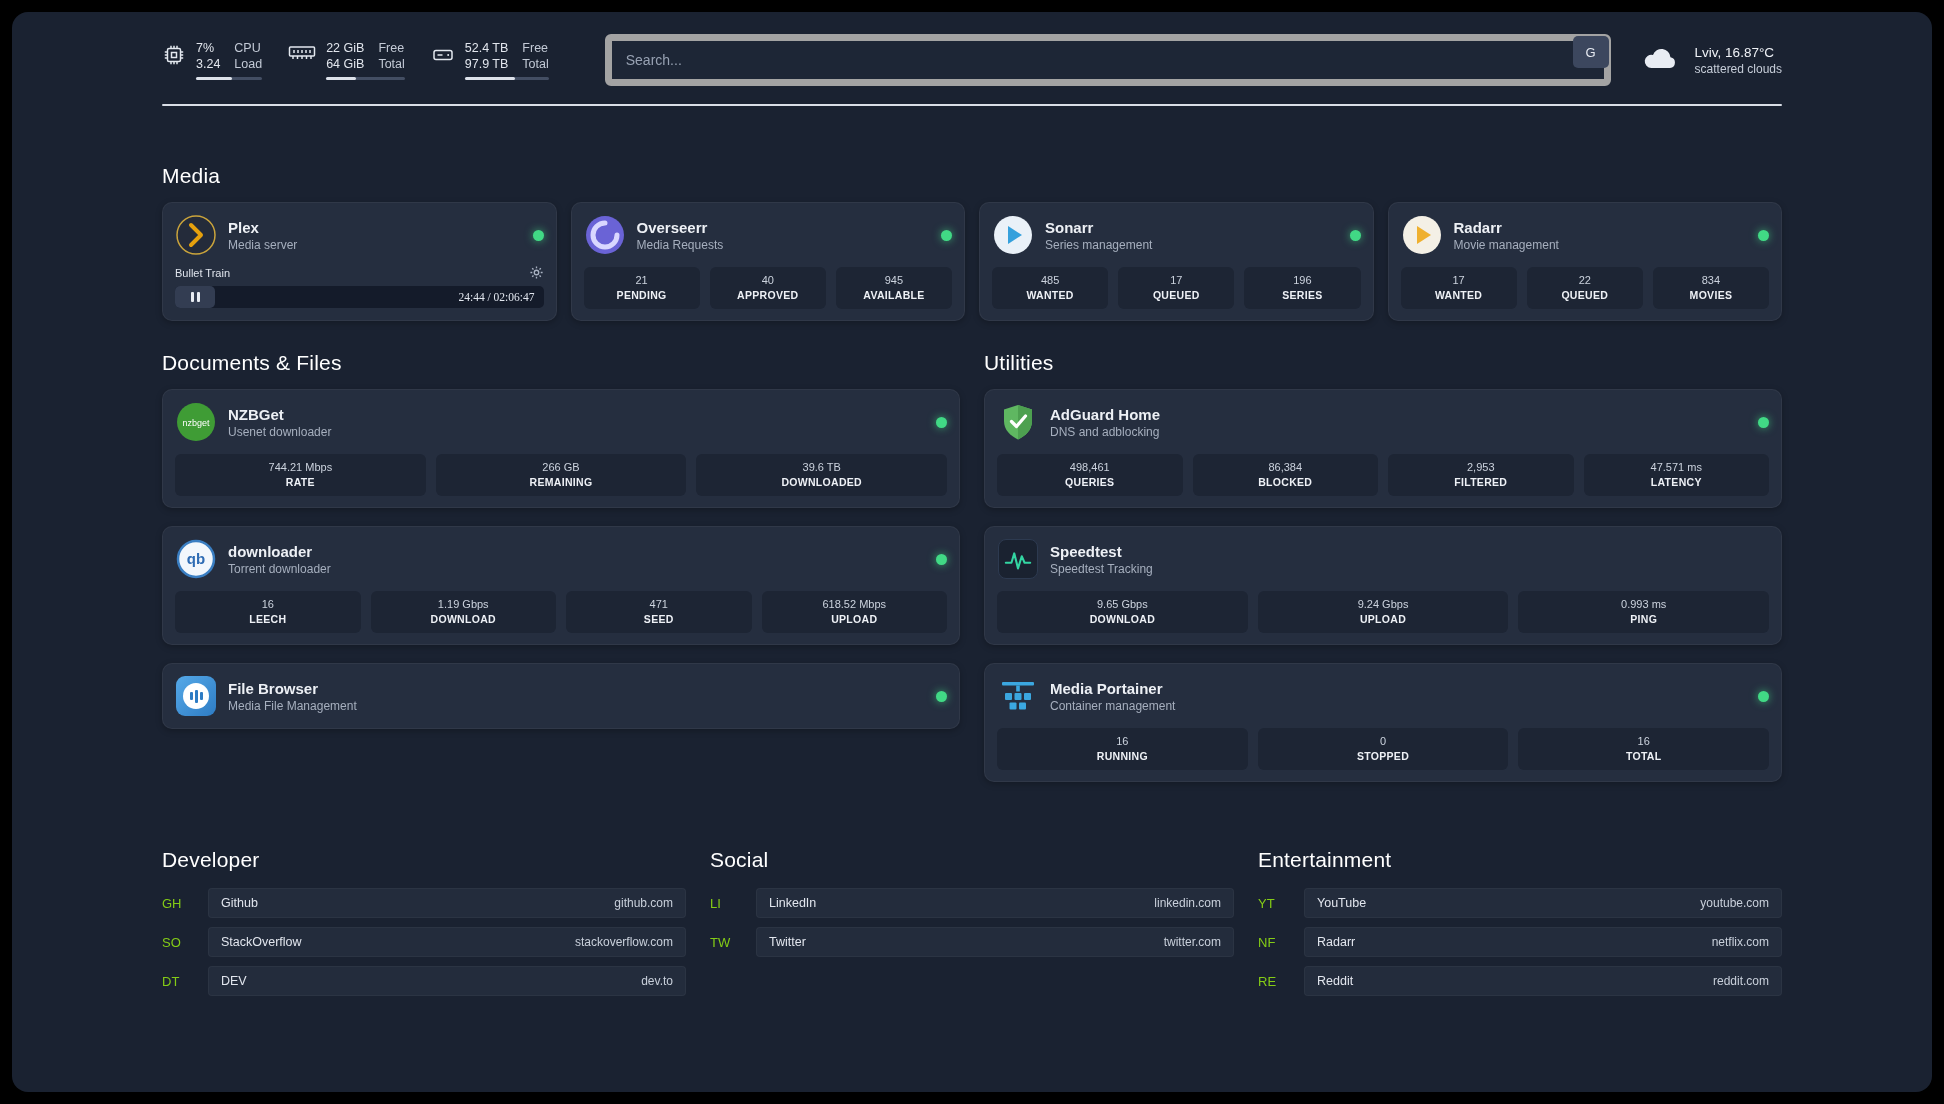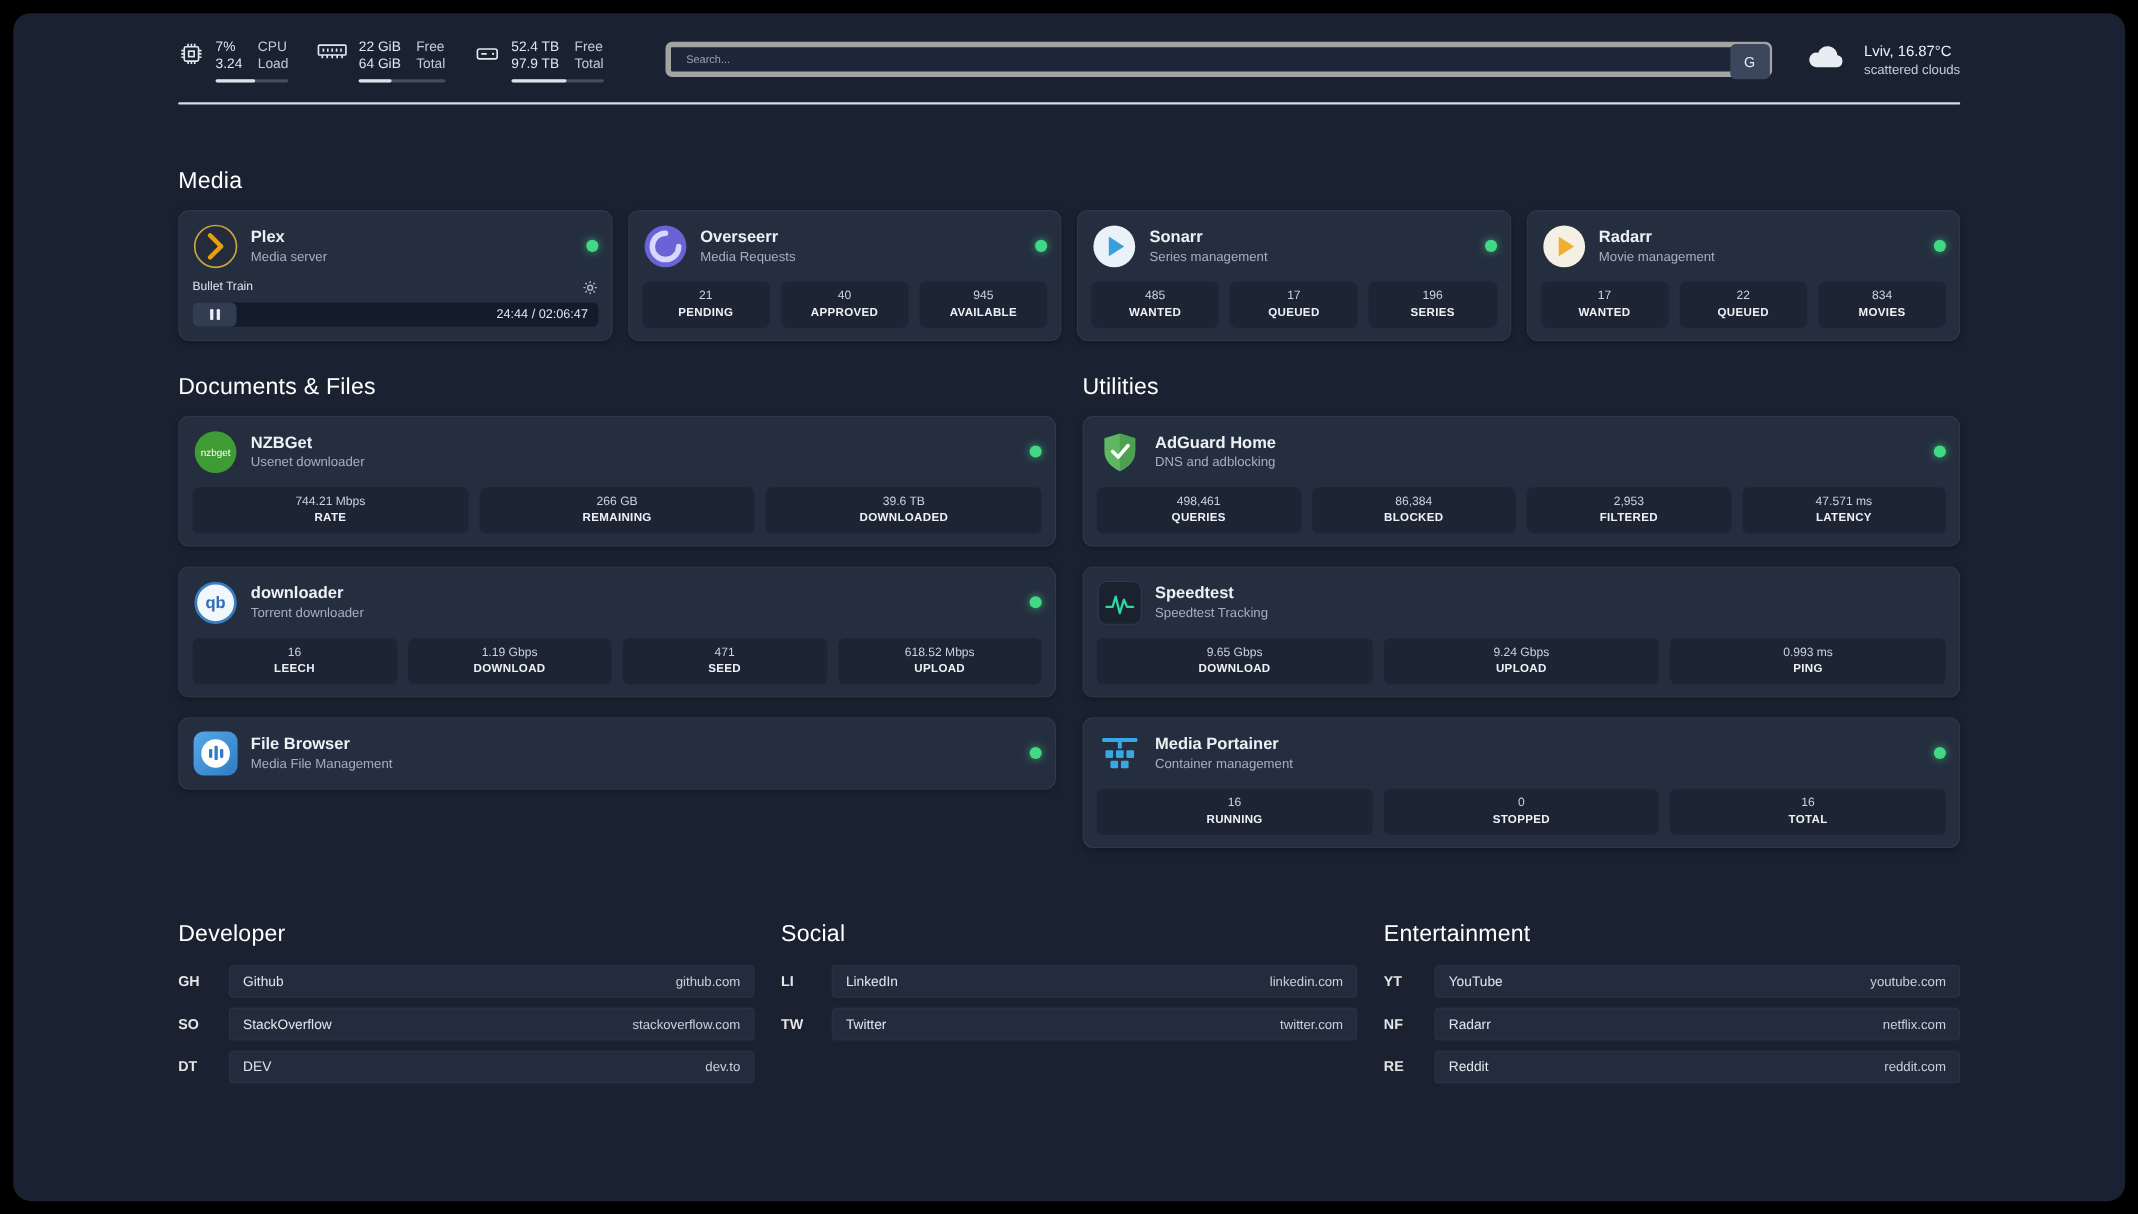--- a/index.html
+++ b/index.html
@@ -16,22 +16,22 @@
   .topbar { display: flex; align-items: center; padding-top: 22px; }
   .sys { display: flex; gap: 10px; margin-right: 26px; align-items: flex-start; }
   .sys .ico { display: flex; margin-top: 3px; }
   .nums { display: flex; gap: 14px; font-size: 12.5px; color: #e2e6ed; line-height: 1.3; }
   .nums .col2 { color: #c3cad6; }
   .meter { margin-top: 5px; height: 3px; background: #434e63; border-radius: 2px; width: 100%; position: relative; }
   .meter i { position: absolute; left: 0; top: 0; bottom: 0; background: #dde2ea; border-radius: 2px; }
 
   .searchwrap { flex: 1; margin: 0 30px; position: relative; }
   .searchwrap input {
-    width: 100%; height: 32px; background: #1d2636; border: 5px solid #a3a3a3;
-    border-radius: 6px; color: #dfe4ec; padding: 0 48px 0 14px; font-size: 10px; outline: none;
+    width: 100%; height: 52px; background: #1d2636; border: 7px solid #a3a3a3;
+    border-radius: 6px; color: #dfe4ec; padding: 0 48px 0 14px; font-size: 14px; outline: none;
     font-family: "Liberation Sans", sans-serif;
   }
   .searchwrap input::placeholder { color: #98a2b3; }
   .gbtn {
     position: absolute; right: 2px; top: 2px; width: 36px; height: 32px;
     background: #3c475e; border-radius: 5px; color: #e7ebf2;
     display: flex; align-items: center; justify-content: center; font-size: 13px; cursor: pointer;
   }
   .weather { display: flex; gap: 16px; align-items: flex-end; }
   .weather .t1 { font-size: 13.5px; color: #eef1f6; }
@@ -61,30 +61,30 @@
   .stat .l { font-size: 10.5px; font-weight: 700; color: #eef1f6; margin-top: 3px; letter-spacing: .3px; }
 
   
   .player { margin-top: 9px; }
   .ptop { display: flex; align-items: center; justify-content: space-between; }
   .ptrack { font-size: 11px; color: #dfe4ec; }
   .gearbtn { display: flex; cursor: pointer; }
   .pbar { margin-top: 6px; height: 22px; background: #141b2a; border-radius: 5px; display: flex; align-items: center; }
   .ppause { width: 40px; height: 22px; background: #333d52; border-radius: 5px; display: flex; gap: 3px; align-items: center; justify-content: center; cursor: pointer; }
   .ppause i { width: 3px; height: 10px; background: #e8ecf3; border-radius: 1px; }
-  .ptime { margin-left: auto; padding-right: 9px; font-size: 11.5px; color: #e2e7ef; }
+  .ptime { margin-left: auto; padding-right: 9px; font-size: 11.5px; color: #e2e7ef; font-family: Liberation Serif, serif; }
 
   .cols { display: grid; grid-template-columns: 1fr 1fr; column-gap: 24px; margin-top: 30px; }
   .colstack { display: flex; flex-direction: column; gap: 18px; margin-top: 14px; }
 
   
   .bookmarks { display: grid; grid-template-columns: repeat(3, 1fr); column-gap: 24px; margin-top: 66px; align-items: start; }
   .bm-rows { margin-top: 16px; display: flex; flex-direction: column; gap: 9px; }
   .bm-row { display: flex; align-items: center; cursor: pointer; }
-  .bm-abbr { width: 46px; font-size: 13px; color: #e5e5e5; font-weight: bold; }
+  .bm-abbr { width: 46px; font-size: 13px; color: #84cc16; }
   .bm-bar {
     flex: 1; height: 30px; background: #232c3c; border: 1px solid rgba(255,255,255,.04);
     border-radius: 4px; display: flex; align-items: center; justify-content: space-between; padding: 0 12px;
   }
   .bm-name { font-size: 12.5px; color: #e2e6ee; }
   .bm-url { font-size: 12px; color: #c9d0db; }
 
   
   .fb { width: 40px; height: 40px; border-radius: 9px; background: linear-gradient(135deg, #55a9e8, #2e7cc4); display: flex; align-items: center; justify-content: center; }
   .fbcirc { width: 26px; height: 26px; border-radius: 50%; background: #fff; display: flex; gap: 2px; align-items: center; justify-content: center; }

